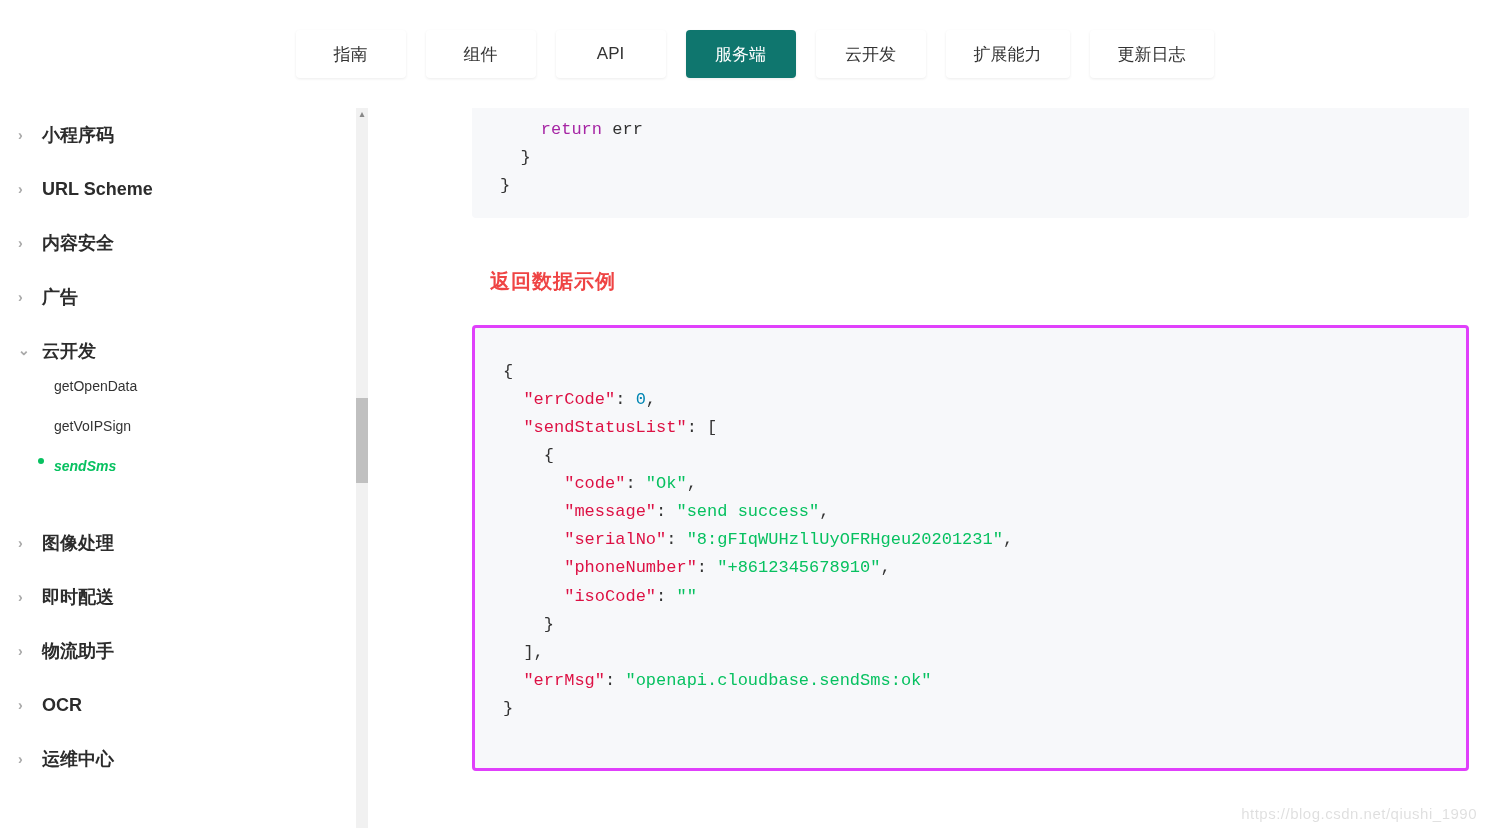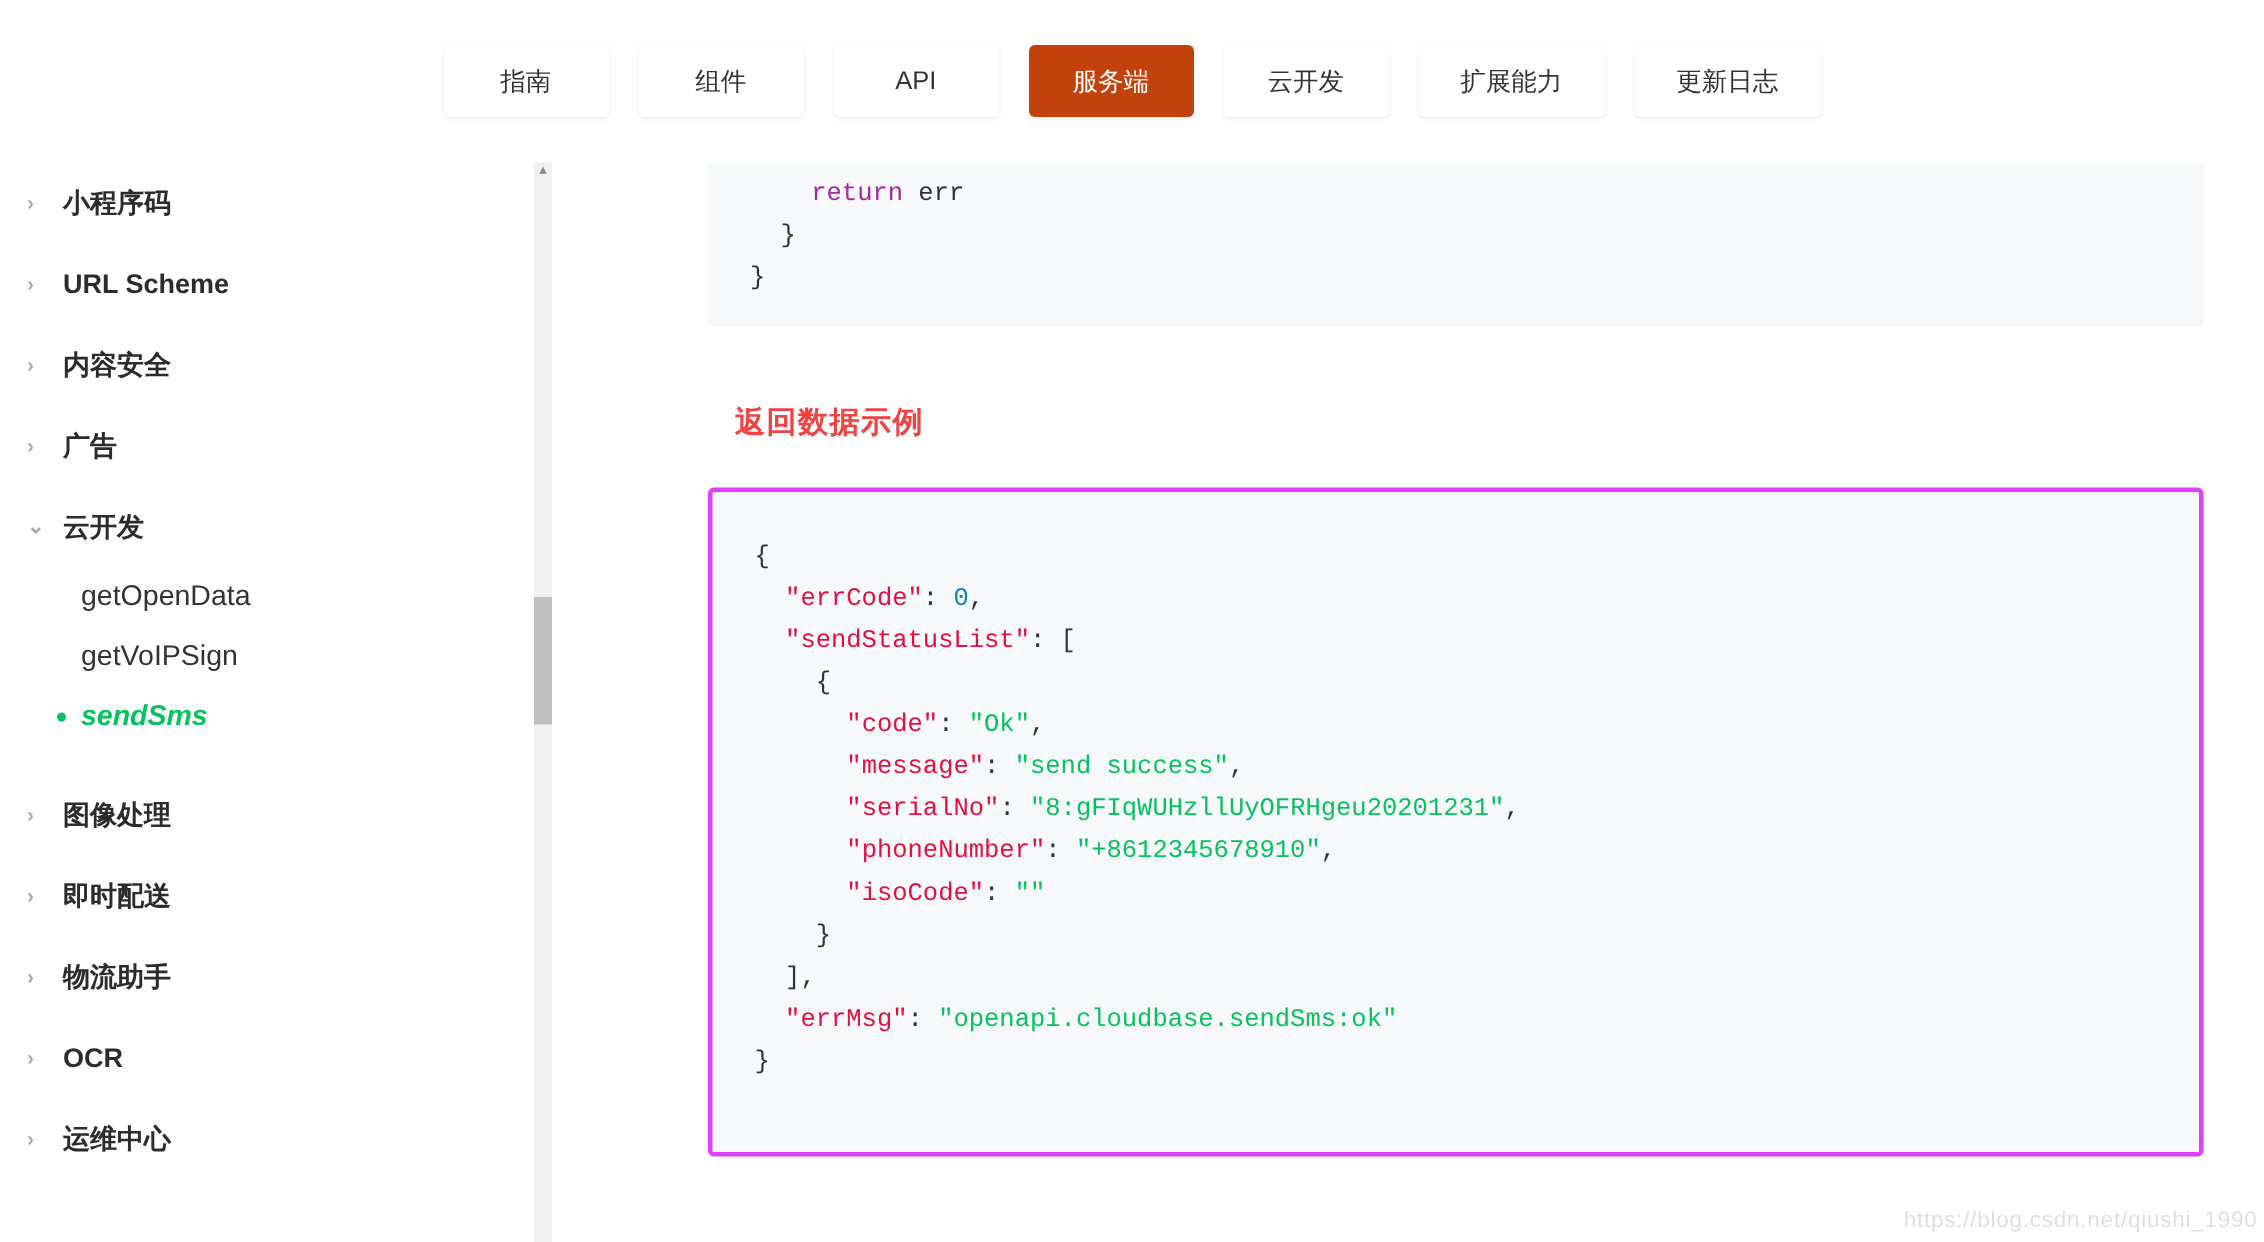--- a/index.html
+++ b/index.html
@@ -33,21 +33,21 @@
     height: 48px;
     font-size: 17px;
     color: #333;
     cursor: pointer;
     display: flex;
     align-items: center;
     justify-content: center;
     min-width: 110px;
   }
   .nav-tab.active {
-    background: #c2410c;
+    background: #0f766e;
     color: #fff;
   }
 
   .layout {
     display: flex;
     height: calc(100% - 108px);
   }
 
   
   .sidebar {
@@ -71,26 +71,25 @@
     padding-left: 10px;
   }
   .side-item .chev {
     width: 18px;
     font-size: 14px;
     color: #aaa;
     margin-right: 6px;
   }
   .side-sub {
     padding-left: 46px;
-    font-size: 19px;
+    font-size: 14px;
     font-weight: 500;
     color: #333;
     height: 40px;
     display: flex;
-    align-items: center;
     cursor: pointer;
   }
   .side-sub.active {
     color: #07c160;
     font-weight: 600;
     position: relative;
     font-style: italic;
   }
   .side-sub.active::before {
     content: "";
@@ -134,21 +133,21 @@
 
   
   .k-kw   { color: #a626a4; } 
   .k-attr { color: #d14; }    
   .k-num  { color: #0086b3; }
   .k-str  { color: #07c160; }
   .k-p    { color: #333; }
 
   .watermark {
     position: absolute;
-    right: 4px;
+    right: 32px;
     bottom: 6px;
     font-size: 15px;
     color: rgba(0,0,0,0.13);
     letter-spacing: 0.5px;
   }
 
   .scrollbar-edge {
     position: absolute;
     top: 108px;
     left: 356px;

